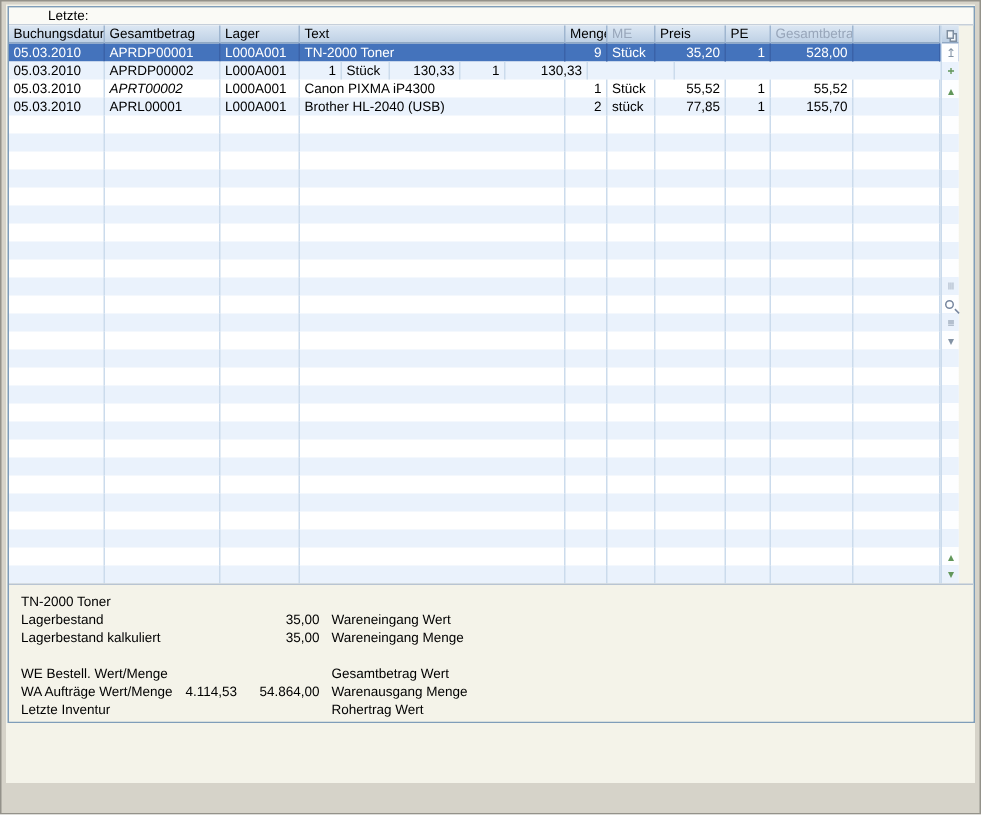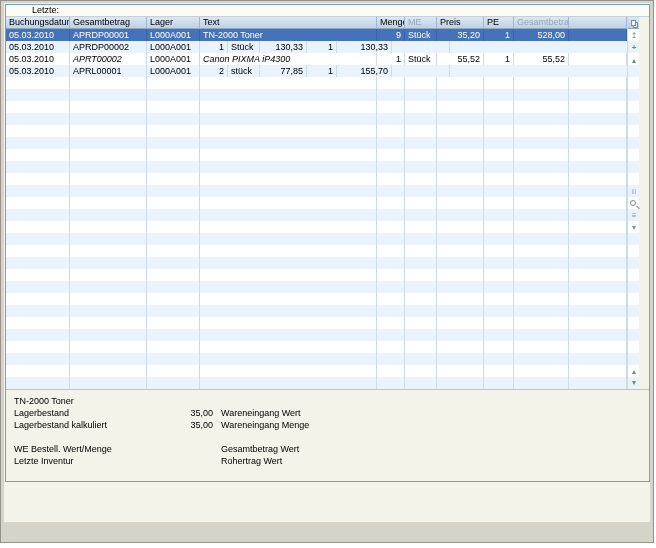--- a/index.html
+++ b/index.html
@@ -95,32 +95,33 @@
               <div class="cell" style="width: 32px; text-align: left;">Stück</div>
               <div class="cell" style="width: 47px; text-align: right;">130,33</div>
               <div class="cell" style="width: 30px; text-align: right;">1</div>
               <div class="cell" style="width: 55px; text-align: right;">130,33</div>
               <div class="cell" style="width: 58px; text-align: left;"></div>
             </div>
             <div class="row">
               <div class="cell" style="width: 64px; text-align: left;">05.03.2010</div>
               <div class="cell" style="width: 77px; text-align: left; font-style: italic;">APRT00002</div>
               <div class="cell" style="width: 53px; text-align: left;">L000A001</div>
-              <div class="cell" style="width: 177px; text-align: left; font-style: italic;">Canon PIXMA iP4300</div>
+              <div class="cell" style="width: 177px; text-align: left;">Canon PIXMA iP4300</div>
               <div class="cell" style="width: 28px; text-align: right;">1</div>
               <div class="cell" style="width: 32px; text-align: left;">Stück</div>
               <div class="cell" style="width: 47px; text-align: right;">55,52</div>
               <div class="cell" style="width: 30px; text-align: right;">1</div>
               <div class="cell" style="width: 55px; text-align: right;">55,52</div>
               <div class="cell" style="width: 58px; text-align: left;"></div>
             </div>
             <div class="row">
               <div class="cell" style="width: 64px; text-align: left;">05.03.2010</div>
               <div class="cell" style="width: 77px; text-align: left;">APRL00001</div>
               <div class="cell" style="width: 53px; text-align: left;">L000A001</div>
+              <div class="cell" style="width: 177px; text-align: left;">Brother HL-2040 (USB)</div>
               <div class="cell" style="width: 28px; text-align: right;">2</div>
               <div class="cell" style="width: 32px; text-align: left;">stück</div>
               <div class="cell" style="width: 47px; text-align: right;">77,85</div>
               <div class="cell" style="width: 30px; text-align: right;">1</div>
               <div class="cell" style="width: 55px; text-align: right;">155,70</div>
               <div class="cell" style="width: 58px; text-align: left;"></div>
             </div>
             <div class="row">
               <div class="cell" style="width: 64px;"></div>
               <div class="cell" style="width: 77px;"></div>
@@ -478,20 +479,26 @@
             <span class="pv2"></span>
             <span class="prlabel"></span>
           </div>
           <div class="pline">
             <span class="plabel">WE Bestell. Wert/Menge</span>
             <span class="pv1"></span>
             <span class="pv2"></span>
             <span class="prlabel">Gesamtbetrag Wert</span>
           </div>
           <div class="pline">
+            <span class="plabel">WA Aufträge Wert/Menge</span>
+            <span class="pv1">4.114,53</span>
+            <span class="pv2">54.864,00</span>
+            <span class="prlabel">Warenausgang Menge</span>
+          </div>
+          <div class="pline">
             <span class="plabel">Letzte Inventur</span>
             <span class="pv1"></span>
             <span class="pv2"></span>
             <span class="prlabel">Rohertrag Wert</span>
           </div>
         </div>
     </div>
   </div>
 </div>
 

